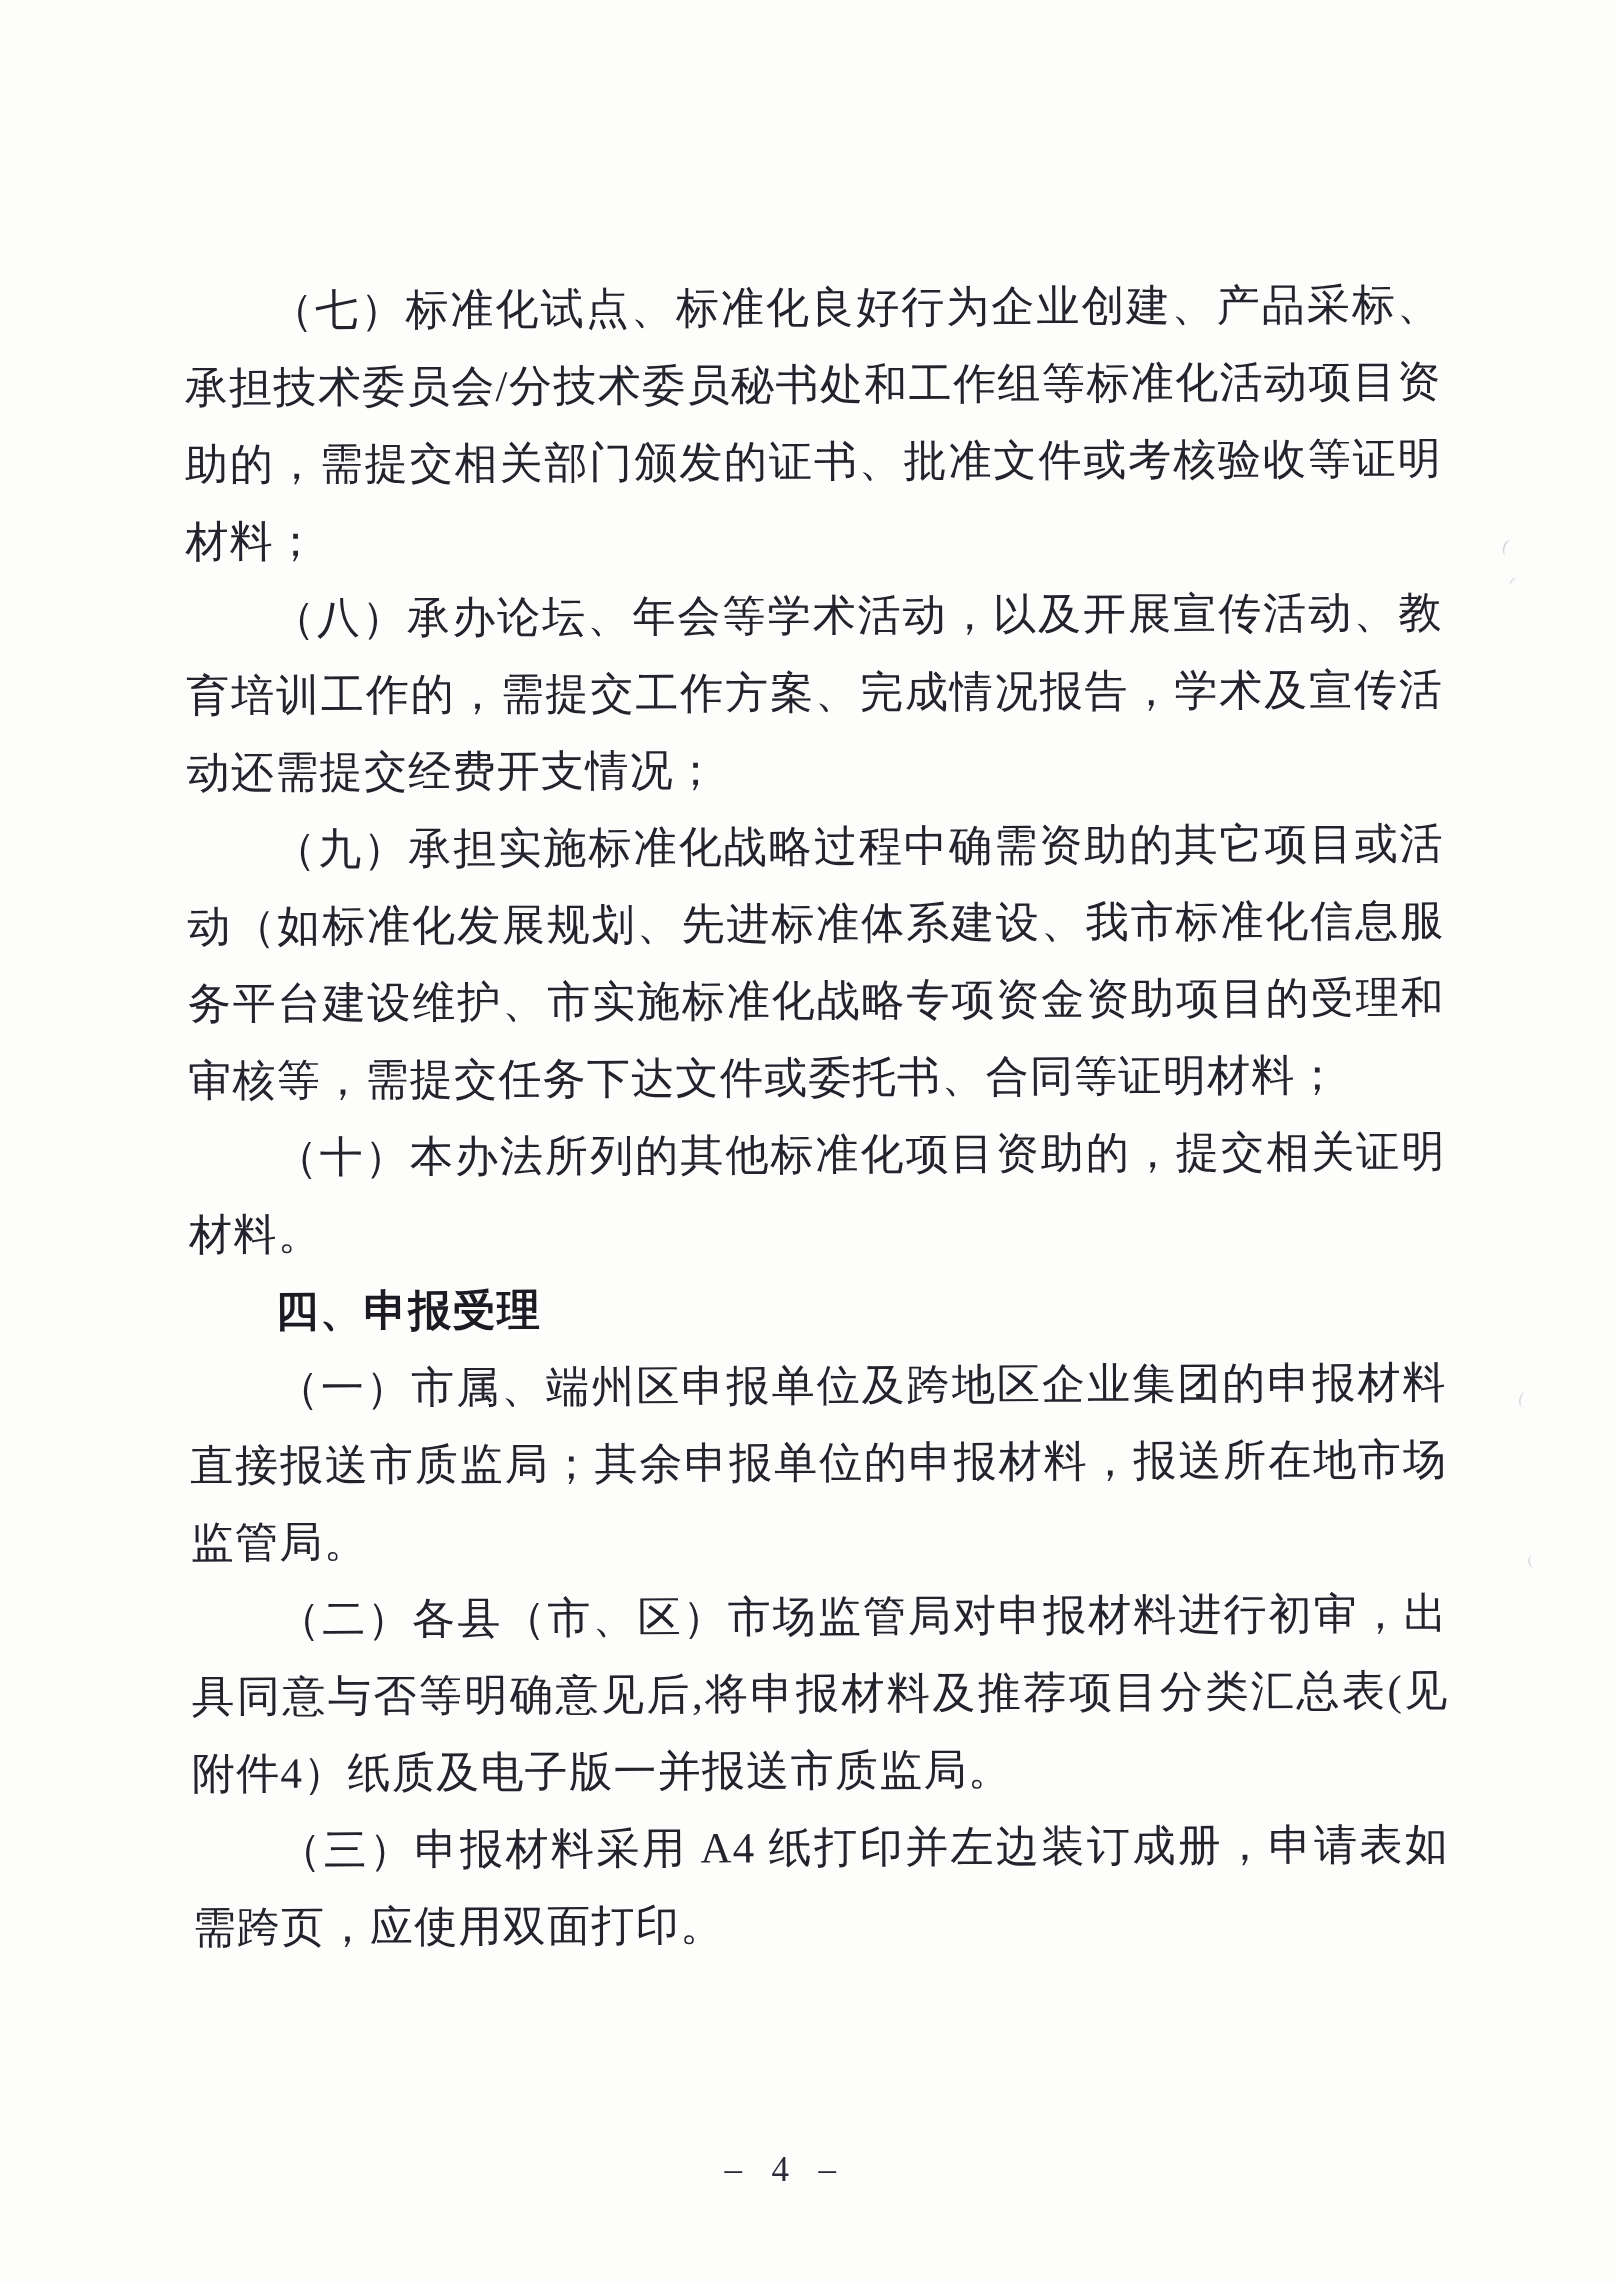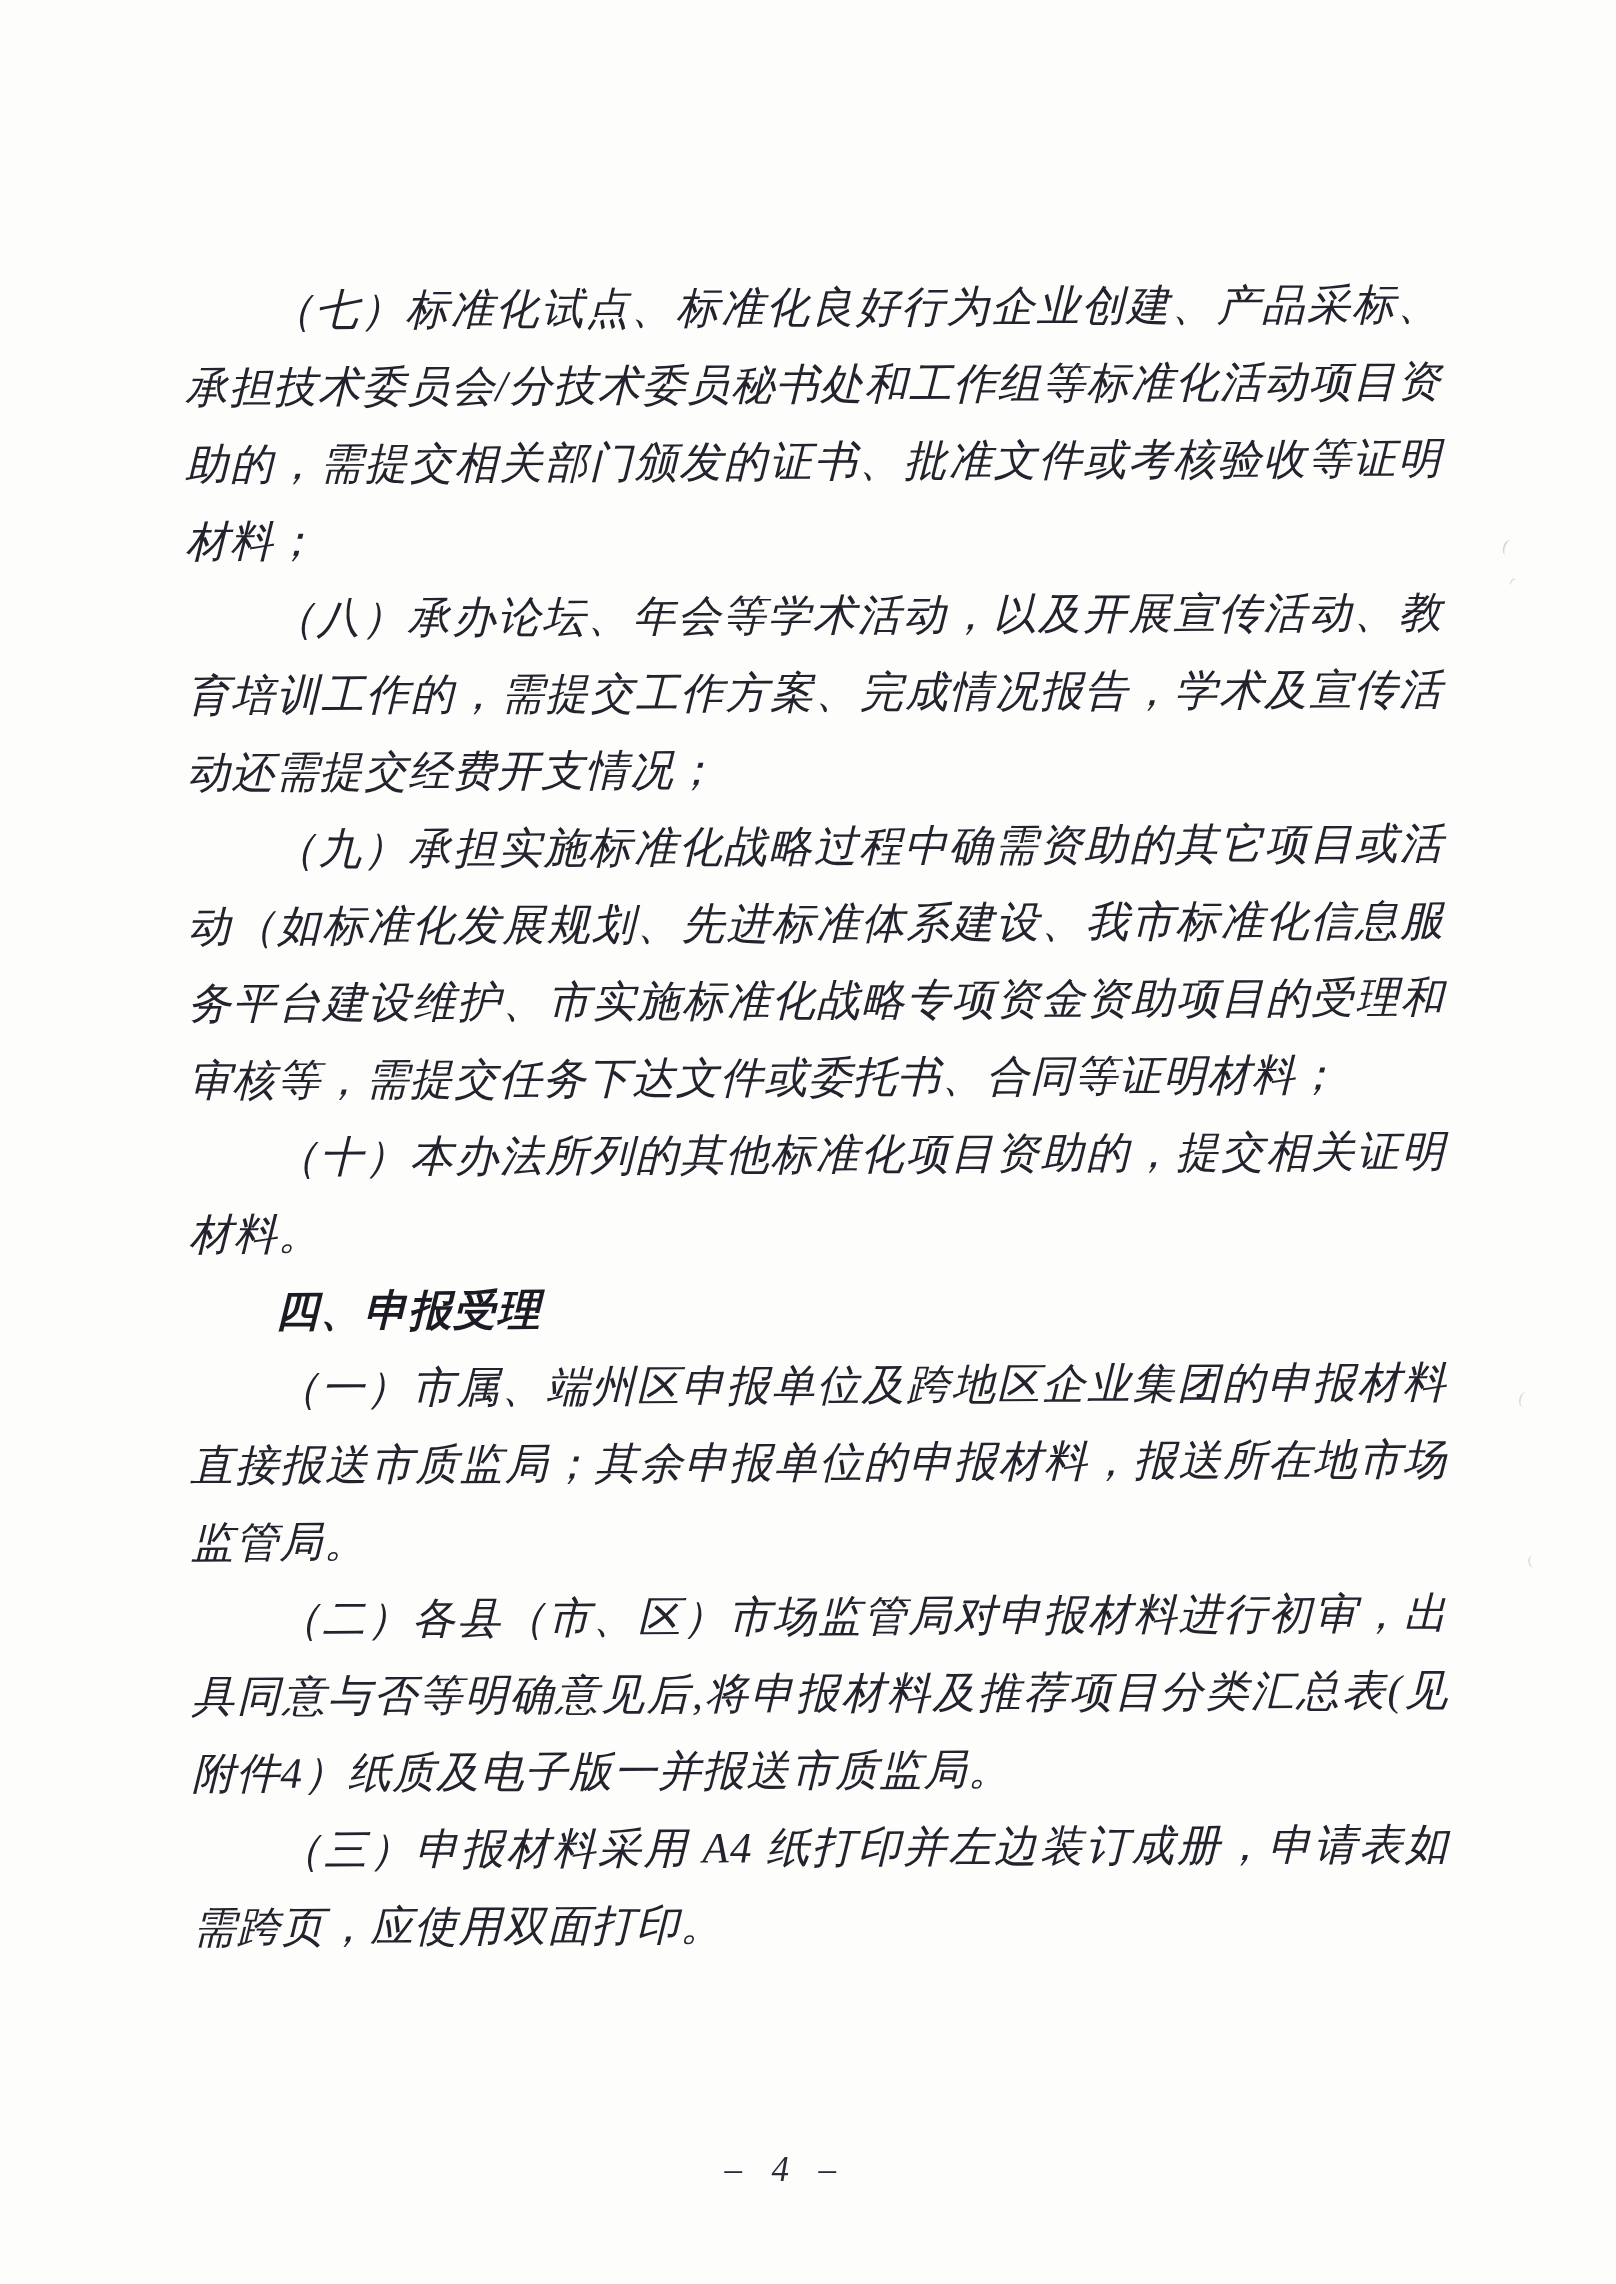--- a/index.html
+++ b/index.html
@@ -7,21 +7,20 @@
     padding: 0;
     background: #ffffff;
   }
   .page {
     position: relative;
     width: 1617px;
     height: 2284px;
     background: #fdfdfc;
     overflow: hidden;
     font-family: "Liberation Serif", "DejaVu Serif", serif;
-    font-style: italic;
   }
   .content {
     position: absolute;
     left: 184px;
     top: 269px;
     width: 1257px;
     font-size: 43px;
     line-height: 77px;
     letter-spacing: 1.3px;
     color: #23232e;

